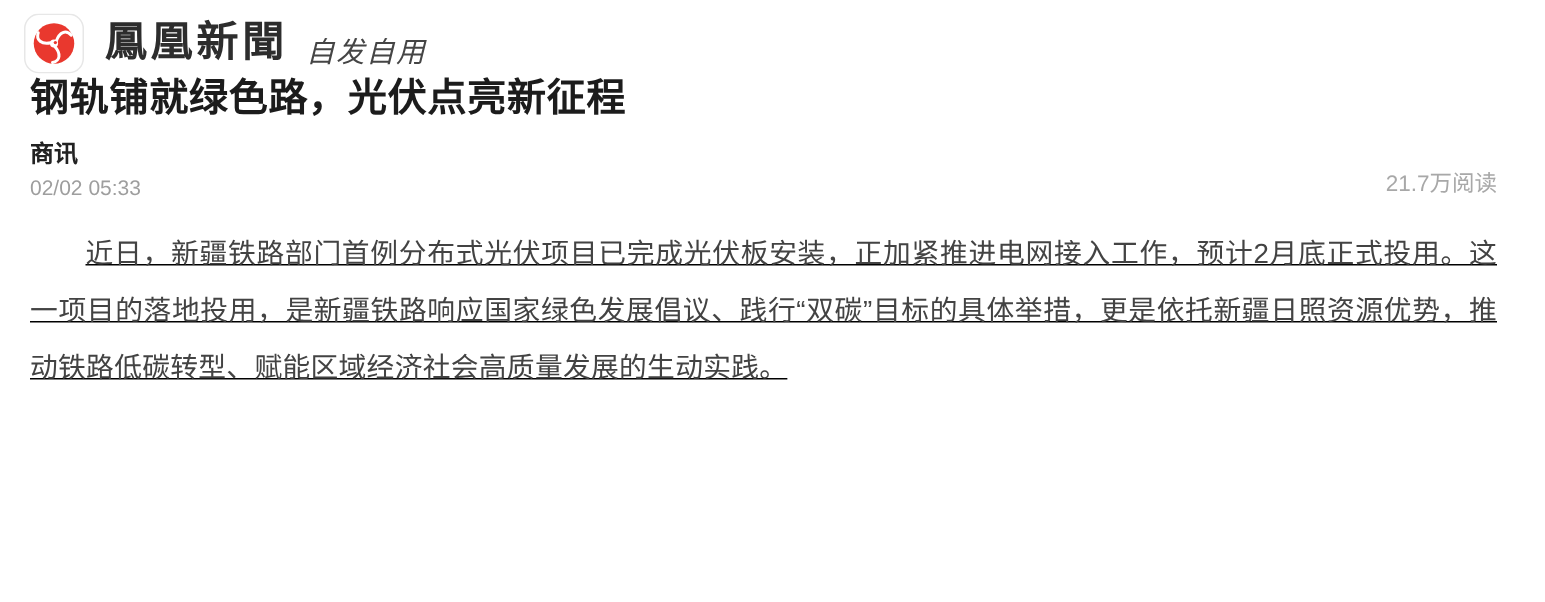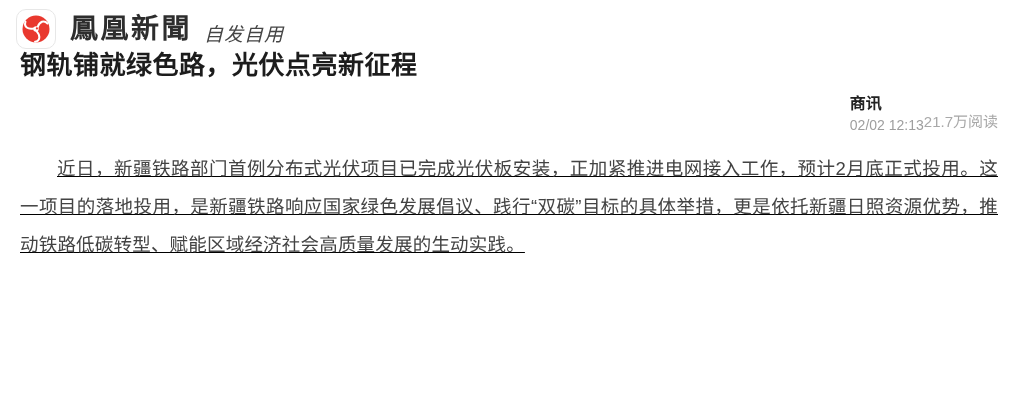--- a/index.html
+++ b/index.html
@@ -57,21 +57,21 @@
   .article-title {
     font-size: 26px;
     line-height: 30px;
     font-weight: 700;
     color: #1c1c1c;
     letter-spacing: 0.5px;
   }
   .meta-row {
     margin-top: 14px;
     display: flex;
-    justify-content: flex-end;
+    justify-content: space-between;
     align-items: flex-start;
   }
   .source {
     font-size: 16px;
     line-height: 20px;
     font-weight: 700;
     color: #222222;
     cursor: pointer;
   }
   .timestamp {
@@ -122,21 +122,21 @@
       <span class="logo-slogan">自发自用</span>
     </a>
   </header>
 
   <main>
     <h1 class="article-title">钢轨铺就绿色路，光伏点亮新征程</h1>
 
     <div class="meta-row">
       <div class="meta-left">
         <div class="source">商讯</div>
-        <div class="timestamp">02/02 12:13</div>
+        <div class="timestamp">02/02 05:33</div>
       </div>
       <div class="read-count">21.7万阅读</div>
     </div>
 
     <article class="article-body">
       <p>近日，新疆铁路部门首例分布式光伏项目已完成光伏板安装，正加紧推进电网接入工作，预计2月底正式投用。这一项目的落地投用，是新疆铁路响应国家绿色发展倡议、践行“双碳”目标的具体举措，更是依托新疆日照资源优势，推动铁路低碳转型、赋能区域经济社会高质量发展的生动实践。</p>
     </article>
   </main>
 
 </div>

